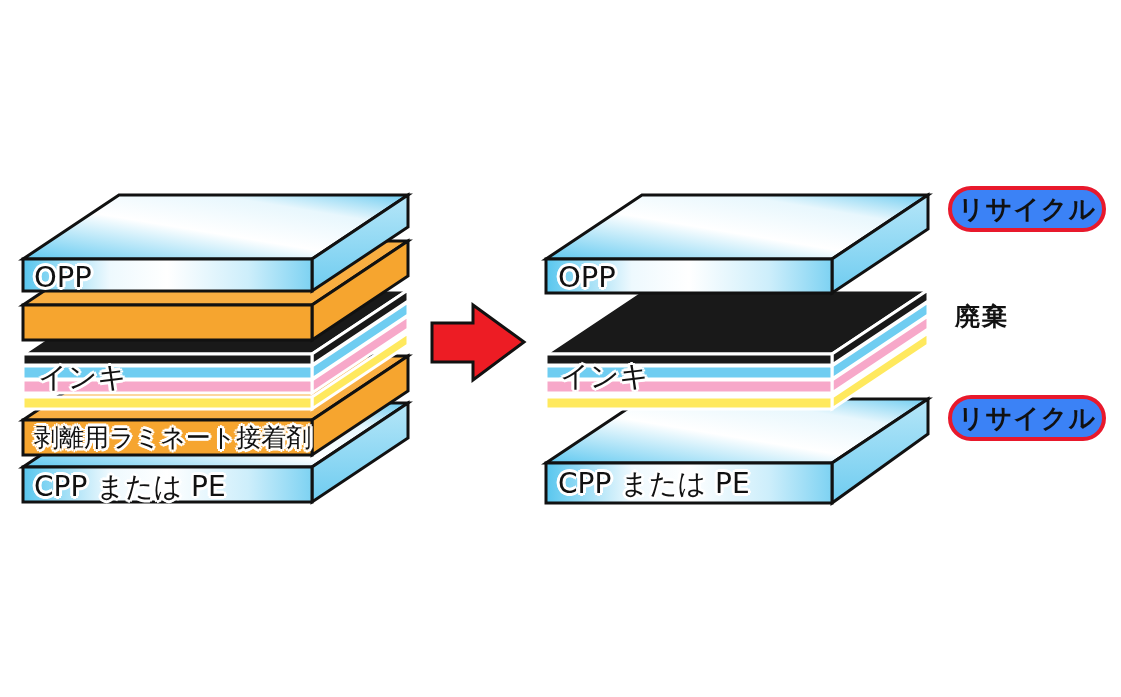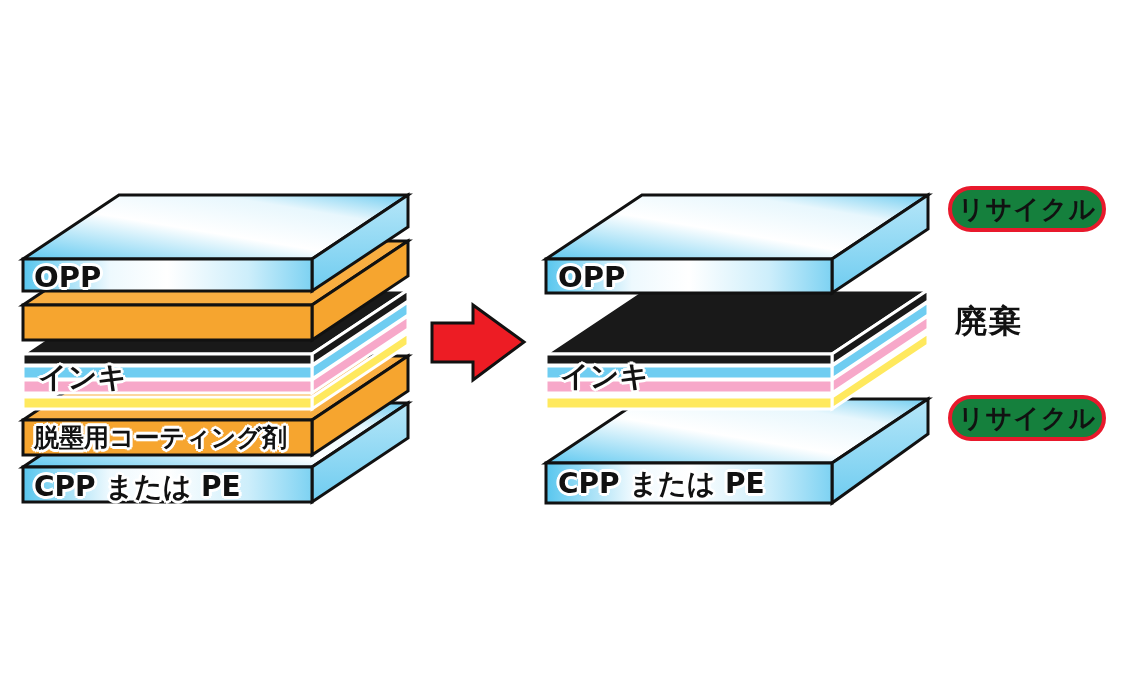--- a/index.html
+++ b/index.html
@@ -5,32 +5,32 @@
   html,body{margin:0;padding:0;background:#fff;}
   .stage{
     position:relative;width:1121px;height:697px;overflow:hidden;
     background:var(--background,#ffffff);
     font-family:"DejaVu Sans","Liberation Sans",sans-serif;
   }
   svg{position:absolute;left:0;top:0;}
   .slab-stroke{stroke:var(--outline-black,#111);stroke-width:3;stroke-linejoin:miter;}
   .ink-stroke{stroke:#ffffff;stroke-width:3;stroke-linejoin:miter;}
   .lbl{
-    position:absolute;font-weight:bold;color:#111;line-height:1.15;white-space:nowrap;
+    position:absolute;font-weight:normal;color:#111;line-height:1.15;white-space:nowrap;
     text-shadow:
       -3px 0 0 #fff, 3px 0 0 #fff, 0 -3px 0 #fff, 0 3px 0 #fff,
       -2px -2px 0 #fff, 2px -2px 0 #fff, -2px 2px 0 #fff, 2px 2px 0 #fff;
   }
   .badge{
     position:absolute;width:158px;height:46px;box-sizing:border-box;
-    background:#15803d;border:4.5px solid var(--badge-red,#e8192c);border-radius:24px;
+    background:#3b82f6;border:4.5px solid var(--badge-red,#e8192c);border-radius:24px;
     display:flex;align-items:center;justify-content:center;
     font-weight:bold;font-size:26px;color:#111;letter-spacing:1px;
   }
-  .haiki{position:absolute;font-weight:bold;font-size:32px;color:#111;letter-spacing:2px;}
+  .haiki{position:absolute;font-weight:bold;font-size:25px;color:#111;letter-spacing:2px;}
 </style>
 </head>
 <body>
 
 <div class="stage">
 
   <svg width="1121" height="697" viewBox="0 0 1121 697">
     <defs>
       <linearGradient id="gFront" x1="0" y1="0" x2="1" y2="0">
         <stop offset="0" stop-color="#58c6ee"></stop>
@@ -127,21 +127,21 @@
       <g>
         <polygon class="slab-stroke" points="546,259 642,195 928,195 832,259" fill="url(#gTop)"></polygon>
         <polygon class="slab-stroke" points="832,259 928,195 928,229 832,293" fill="url(#gSide)"></polygon>
         <polygon class="slab-stroke" points="546,259 832,259 832,293 546,293" fill="url(#gFront)"></polygon>
       </g>
     </g>
   </svg>
 
   <div class="lbl" style="left:34px;top:261px;font-size:29px;">OPP</div>
   <div class="lbl" style="left:38px;top:361px;font-size:29px;">インキ</div>
-  <div class="lbl" style="left:34px;top:424px;font-size:25px;">脱墨用コーティング剤</div>
+  <div class="lbl" style="left:34px;top:424px;font-size:25px;">剥離用ラミネート接着剤</div>
   <div class="lbl" style="left:34px;top:471px;font-size:28px;">CPP または PE</div>
 
   <div class="lbl" style="left:558px;top:261px;font-size:29px;">OPP</div>
   <div class="lbl" style="left:560px;top:360px;font-size:29px;">インキ</div>
   <div class="lbl" style="left:558px;top:468px;font-size:28px;">CPP または PE</div>
 
   <div class="badge" style="left:948px;top:186px;">
     <span>リサイクル</span>
   </div>
 

